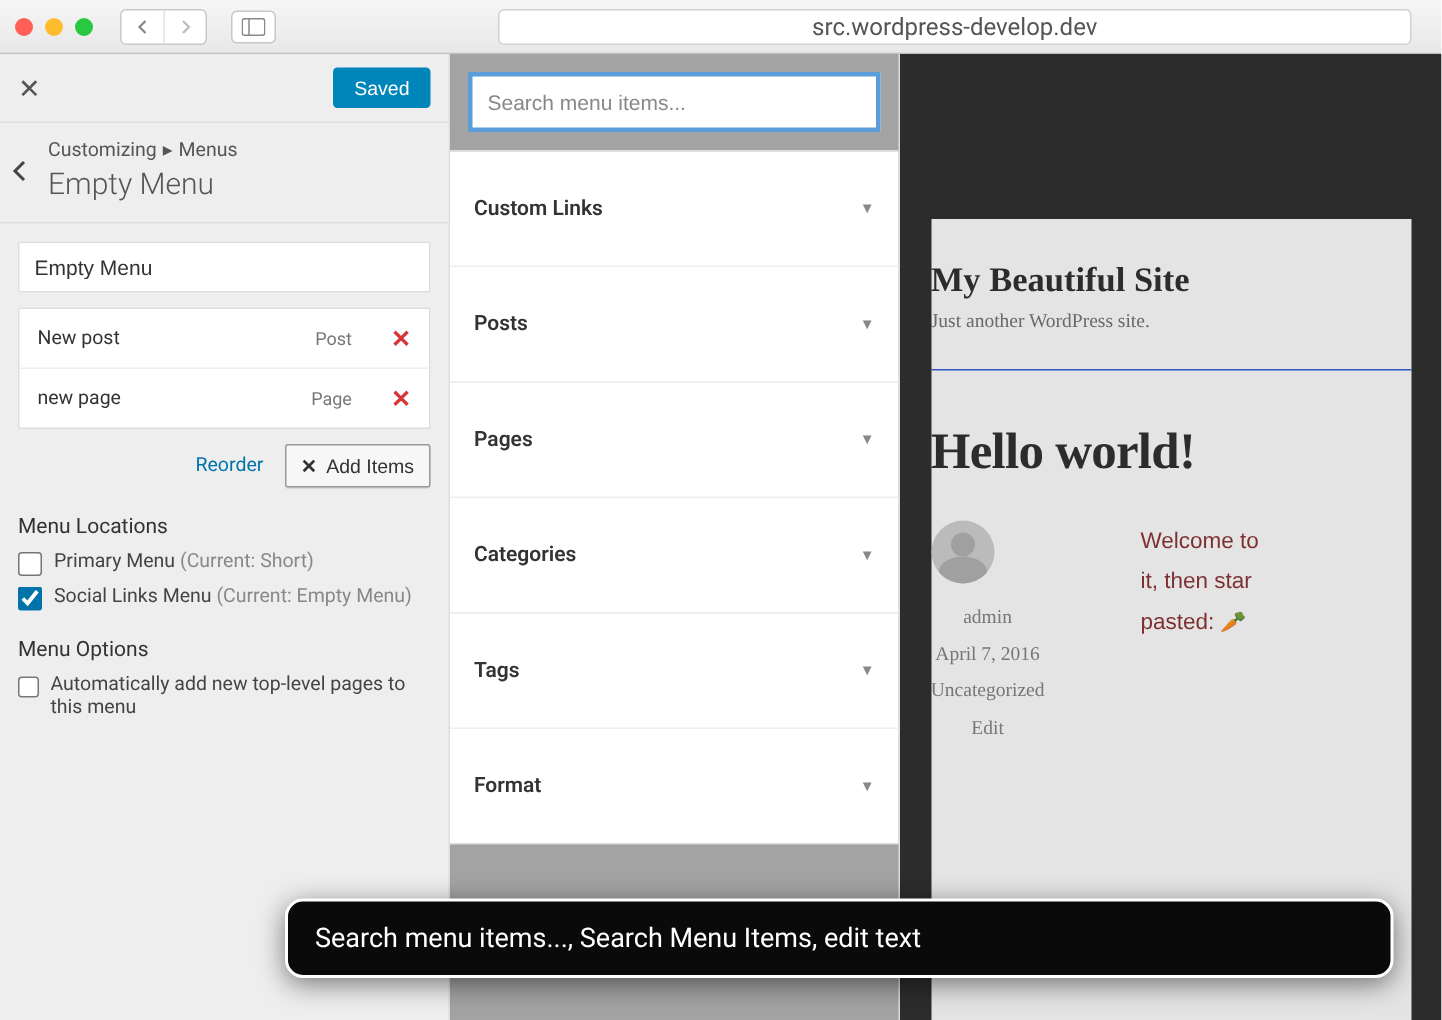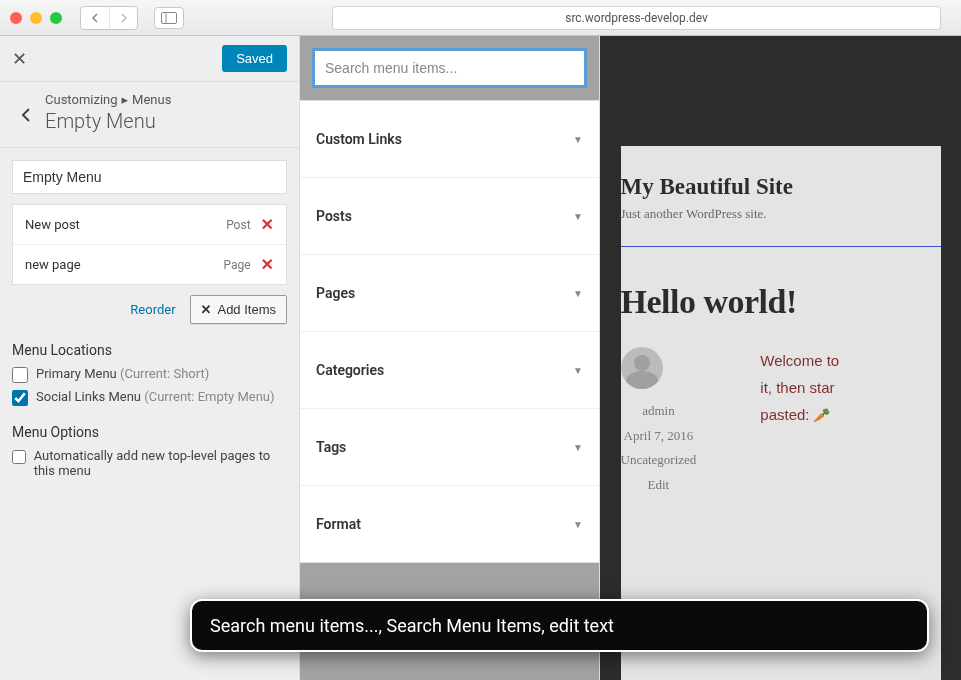--- a/index.html
+++ b/index.html
@@ -9,45 +9,45 @@
   .browser-chrome { height: 36px; background: linear-gradient(#f6f6f6,#e8e8e8); border-bottom: 1px solid #c2c2c2; display: flex; align-items: center; padding: 0 10px; gap: 8px; }
   .traffic-lights { display: flex; gap: 8px; }
   .tl { width: 12px; height: 12px; border-radius: 50%; }
   .tl.red { background: #ff5f57; }
   .tl.yellow { background: #ffbd2e; }
   .tl.green { background: #28c940; }
   .nav-group { display: flex; margin-left: 10px; border: 1px solid #c8c8c8; border-radius: 4px; background: #fff; }
   .nav-btn { width: 28px; height: 22px; display:flex; align-items:center; justify-content:center; color:#888; font-size:12px; }
   .nav-btn + .nav-btn { border-left:1px solid #e2e2e2; }
   .sidebar-toggle { margin-left:8px; border:1px solid #c8c8c8; border-radius:4px; background:#fff; width:30px; height:22px; display:flex; align-items:center; justify-content:center; }
-  .url-bar { flex:1; margin-left: 140px; margin-right: 10px; height:24px; border:1px solid #d0d0d0; border-radius:4px; background:#fff; display:flex; align-items:center; justify-content:center; font-size:12px; color:#555; }
+  .url-bar { flex:1; margin-left: 140px; margin-right: 10px; height:24px; border:1px solid #d0d0d0; border-radius:4px; background:#fff; display:flex; align-items:center; justify-content:center; font-size:16px; color:#555; }
   
   .app { display:flex; height: calc(680px - 36px); }
   
   
   .panel-left { width: 300px; background:#eee; border-right:1px solid #ddd; display:flex; flex-direction:column; }
   .panel-header { display:flex; align-items:center; justify-content:space-between; height:46px; padding:0 12px; border-bottom:1px solid #ddd; }
   .close-x { font-size:18px; color:#555; cursor:pointer; }
   .saved-btn { background:#0085ba; color:#fff; border:none; padding:6px 14px; border-radius:3px; font-size:13px; }
   
-  .breadcrumb-row { display:flex; align-items:flex-start; padding:10px 12px 14px 21px; border-bottom:1px solid #ddd; background:#eee; }
+  .breadcrumb-row { display:flex; align-items:flex-start; padding:10px 12px 14px 8px; border-bottom:1px solid #ddd; background:#eee; }
   .back-chevron { width:24px; font-size:18px; color:#333; cursor:pointer; padding-top:14px; }
   .bc-text { flex:1; }
   .bc-top { font-size:13px; color:#555; }
   .bc-top .sep { margin:0 4px; }
   .bc-title { font-size:20px; font-weight:300; color:#555; margin-top:2px; }
   
   .panel-body { padding:12px; }
   .menu-name-input { width:100%; padding:8px 10px; border:1px solid #ddd; background:#fff; font-size:14px; color:#333; }
   
   .menu-items { margin-top:10px; background:#fff; border:1px solid #ddd; }
   .menu-item { display:flex; align-items:center; justify-content:space-between; padding:10px 12px; border-bottom:1px solid #eee; }
   .menu-item:last-child { border-bottom:none; }
   .mi-label { font-size:13px; color:#333; }
-  .mi-right { display:flex; align-items:center; gap:10px; }
+  .mi-right { display:flex; align-items:center; gap:26px; }
   .mi-type { font-size:12px; color:#777; }
   .mi-remove { color:#d63638; font-size:16px; cursor:pointer; font-weight:bold; }
   
   .item-actions { display:flex; justify-content:flex-end; align-items:center; gap:14px; margin-top:10px; }
   .reorder-link { color:#0073aa; font-size:13px; cursor:pointer; }
   .add-items-btn { display:flex; align-items:center; gap:6px; background:#f7f7f7; border:1px solid #999; padding:6px 10px; border-radius:2px; font-size:13px; color:#333; cursor:pointer; box-shadow:0 1px 0 rgba(0,0,0,.08); }
   .add-items-btn .x { font-weight:bold; }
   
   .section-h { font-size:14px; color:#333; margin-top:18px; margin-bottom:8px; }
   .checkbox-row { display:flex; align-items:flex-start; gap:8px; margin:6px 0; font-size:13px; color:#444; }

